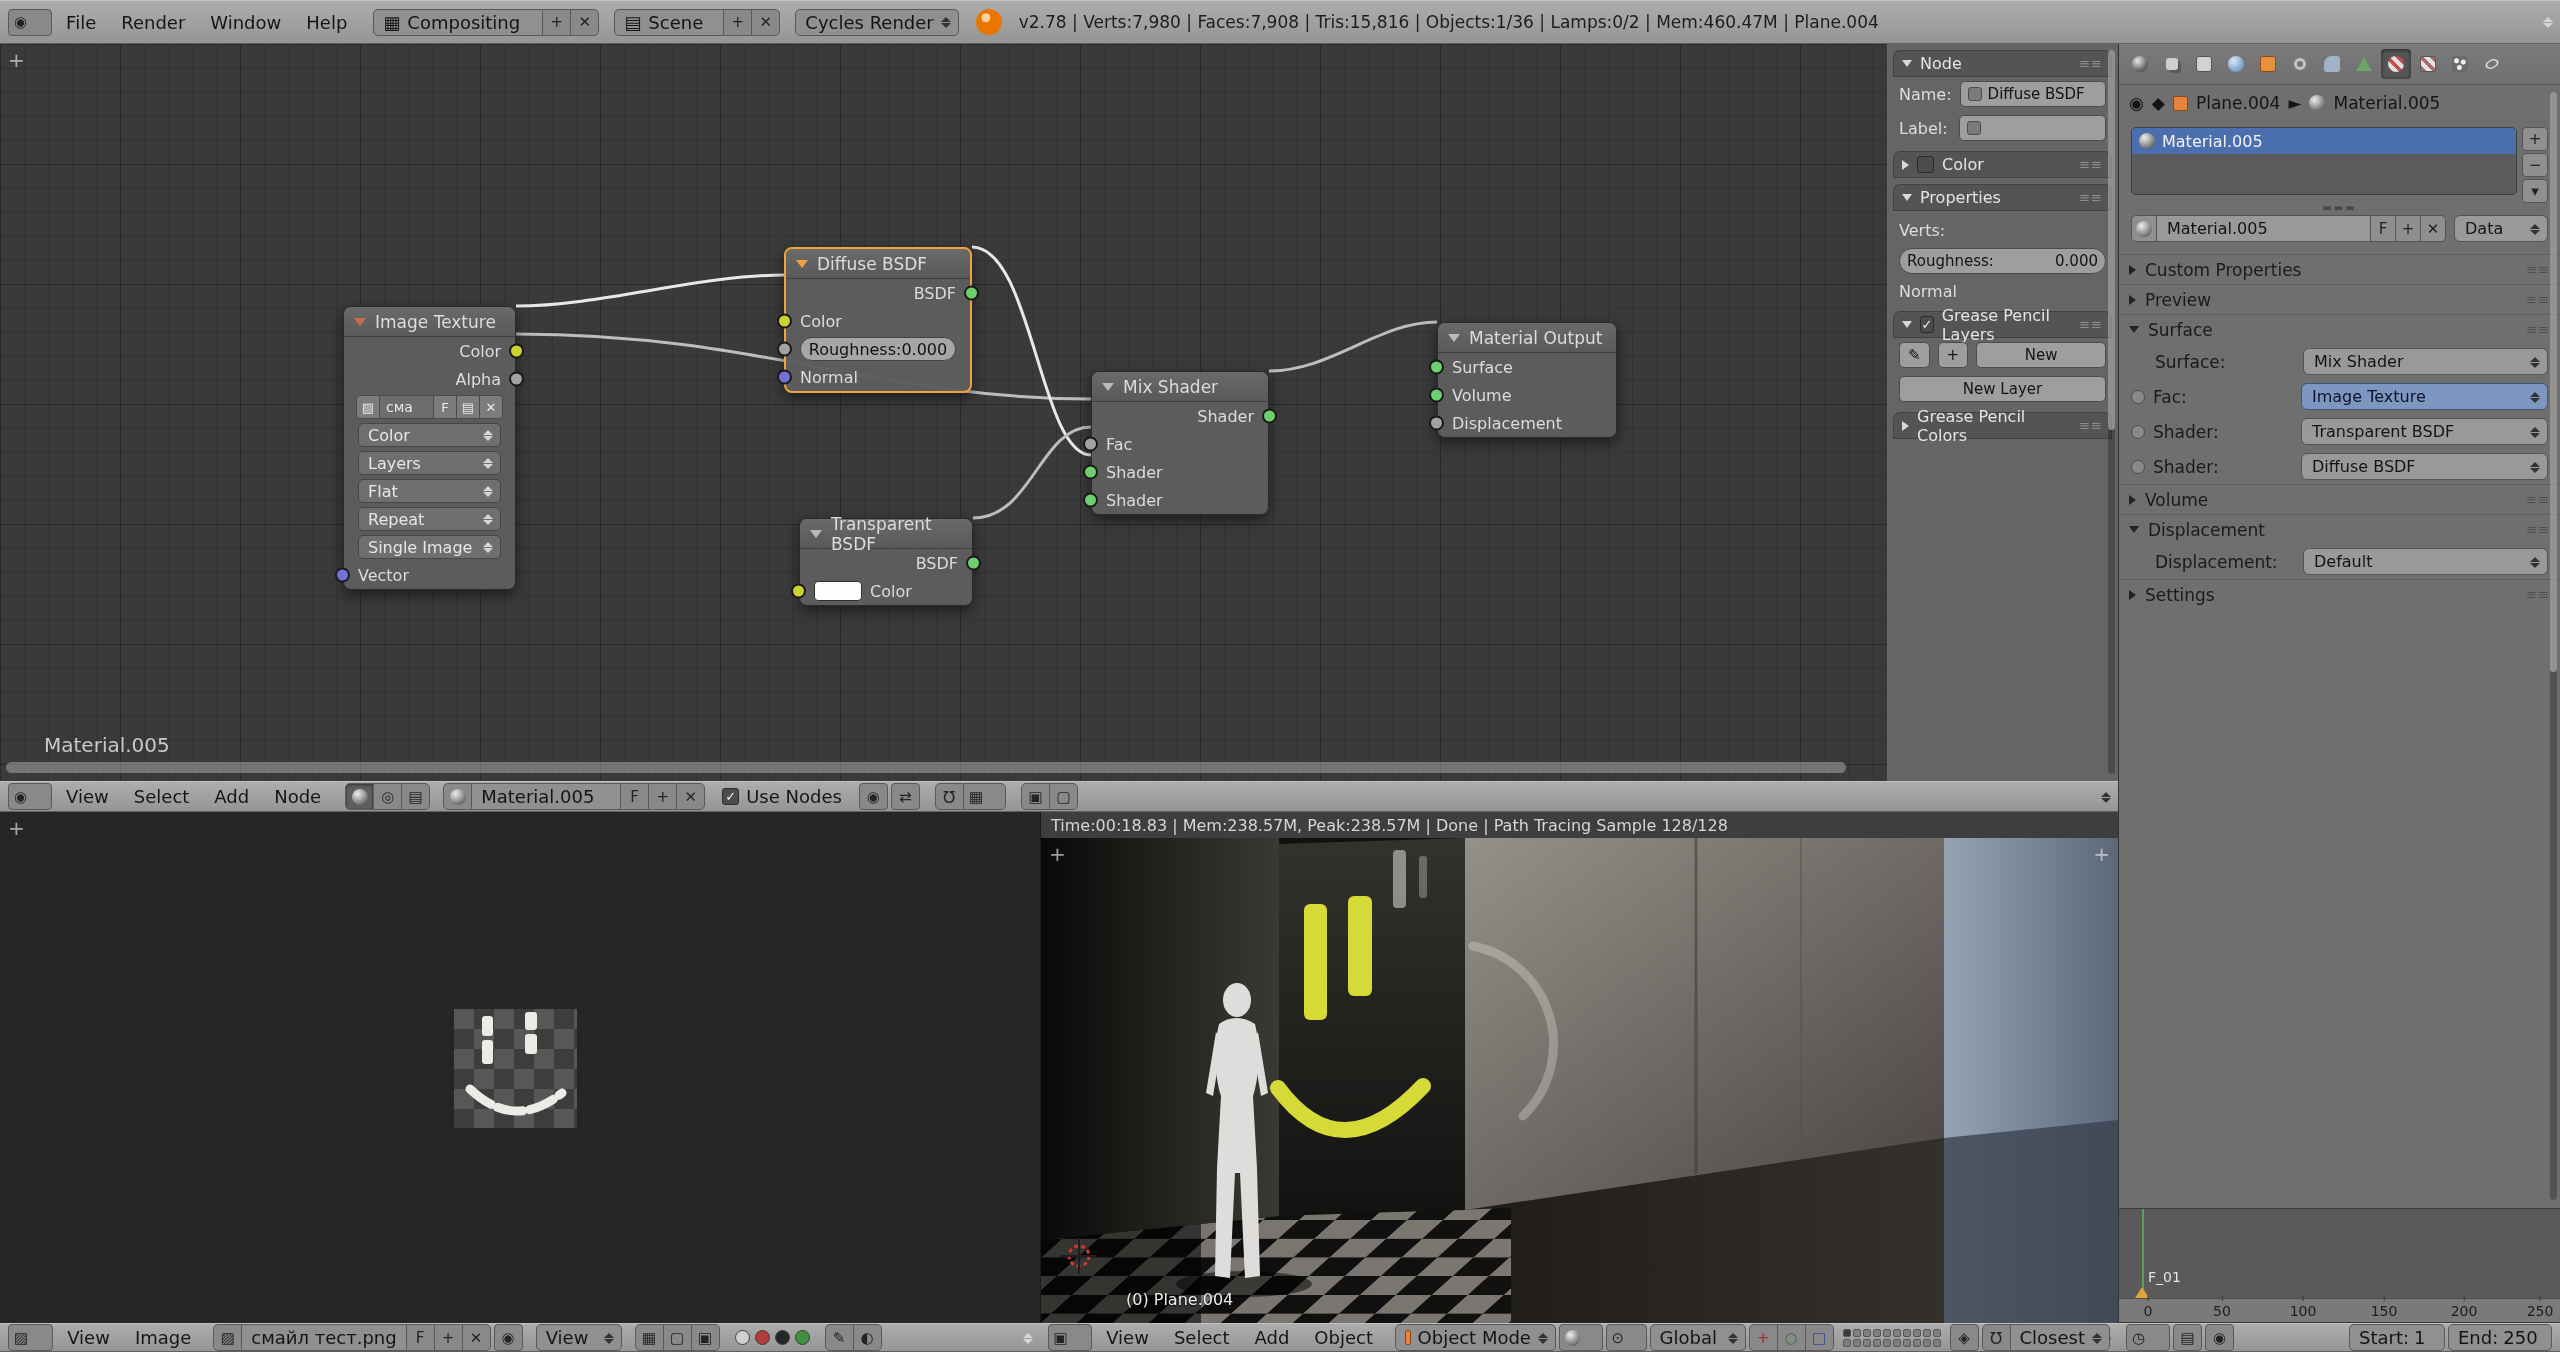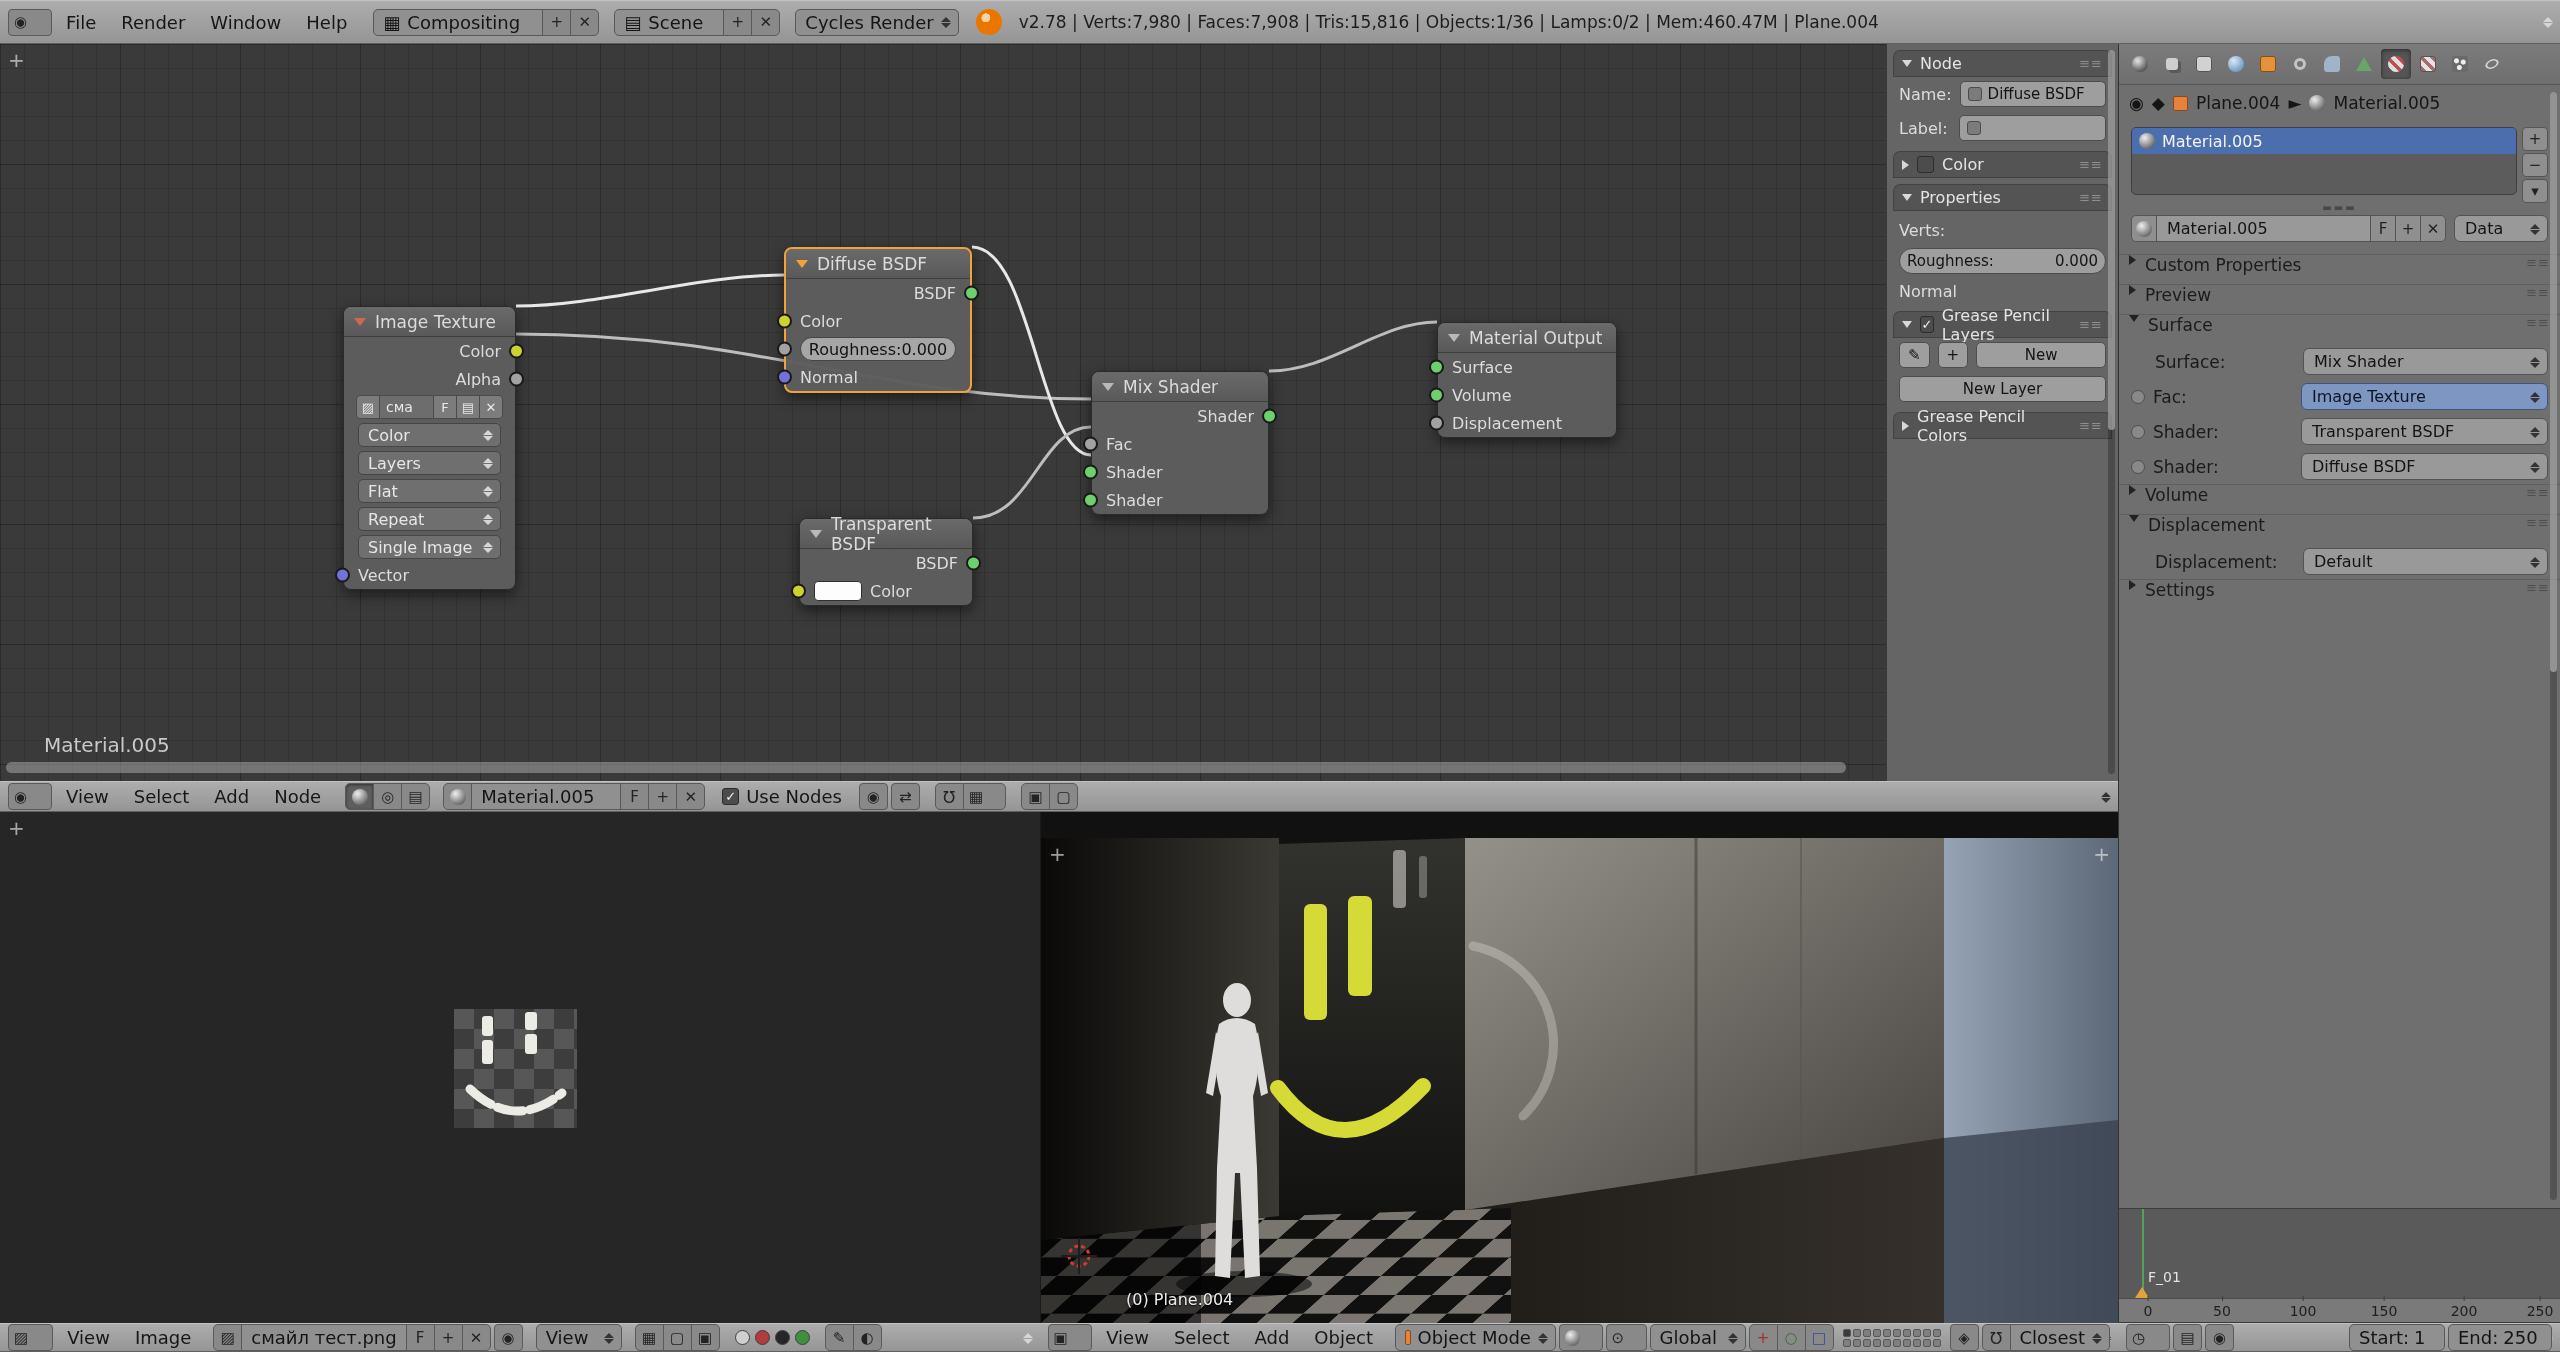--- a/index.html
+++ b/index.html
@@ -112,21 +112,21 @@
   .g-tex{background:repeating-linear-gradient(45deg,#a86a6a 0 4px,#e3e3e3 4px 8px);border:1px solid #555}
   .g-part{background:radial-gradient(circle at 28% 30%,#efefef 2px,transparent 3px),radial-gradient(circle at 70% 38%,#efefef 2px,transparent 3px),radial-gradient(circle at 46% 72%,#efefef 2px,transparent 3px),#6a6a6a}
   .g-phys{width:14px;height:14px;border-radius:50%;border:2px solid #d6d6d6;background:transparent;transform:rotate(-24deg) scaleY(.62)}
   .bcrow{display:flex;align-items:center;gap:8px;padding:8px 10px;font-size:17px;color:#151515}
   .prow{display:flex;align-items:center;gap:8px;padding:4px 12px}
   .plabel{min-width:140px}
   .pwidget{position:relative;height:27px;background:#999;border:1px solid #535353;border-radius:6px;
            display:flex;align-items:center;gap:7px;padding:0 10px;color:#141414;font-size:16px}
   .pwidget.blue{background:#7e96c2;color:#0d1524;border-color:#3e5activ}
   .pwidget.blue{border-color:#3e567e}
-  .phead{display:flex;gap:9px;height:30px;padding:0 10px;color:#1b1b1b;border-top:1px solid rgba(0,0,0,.14)}
+  .phead{display:flex;align-items:center;gap:9px;height:30px;padding:0 10px;color:#1b1b1b;border-top:1px solid rgba(0,0,0,.14)}
   .sockbtn{width:14px;height:14px;border-radius:50%;background:#898989;border:1px solid #4e4e4e;flex:none}
   .slotarea{display:flex;gap:5px;padding:6px 12px 0}
   .slotlist{flex:1;height:68px;background:#5c5c5c;border:1px solid #3f3f3f;border-radius:5px;overflow:hidden}
   .slotrow{height:26px;display:flex;align-items:center;gap:7px;padding:0 7px;background:#4a6eae;color:#f2f2f2;font-size:16px}
   .slotbtns{display:flex;flex-direction:column;gap:2px}
   .sbtn{width:26px;height:24px;background:#8f8f8f;border:1px solid #555;border-radius:4px;color:#222;
         display:flex;align-items:center;justify-content:center;font-size:15px}
   .slothandle{height:8px;display:flex;align-items:center;justify-content:center;color:rgba(0,0,0,.35);font-size:10px;letter-spacing:2px}
 
   
@@ -458,20 +458,21 @@
       <rect width="123" height="119" fill="url(#ich)"></rect>
       <rect x="28" y="7" width="11" height="20" rx="3" fill="#ecebe5"></rect>
       <rect x="28" y="31" width="11" height="24" rx="3" fill="#ecebe5"></rect>
       <rect x="71" y="3" width="12" height="18" rx="3" fill="#ecebe5"></rect>
       <rect x="71" y="25" width="12" height="20" rx="3" fill="#ecebe5"></rect>
       <path d="M16,80 Q60,122 108,84" stroke="#ecebe5" stroke-width="9" fill="none" stroke-linecap="round" stroke-dasharray="26 7"></path>
     </svg>
   </div>
 
   <div class="abs" id="viewport">
+    <div class="vstats">Time:00:18.83 | Mem:238.57M, Peak:238.57M | Done | Path Tracing Sample 128/128</div>
     <span class="pluscorner" style="left:8px;top:32px">+</span>
     <span class="pluscorner" style="right:8px;top:32px">+</span>
     <svg style="position:absolute;left:0;top:26px" width="1078" height="485" viewBox="0 0 1078 485">
       <defs>
         <linearGradient id="wallg" x1="0" y1="0" x2="1" y2="1">
           <stop offset="0" stop-color="#94918a"></stop>
             <stop offset="1" stop-color="#474440"></stop>
         </linearGradient>
         <linearGradient id="leftg" x1="1" y1="0" x2="0" y2="0">
           <stop offset="0" stop-color="#3b3933"></stop>

